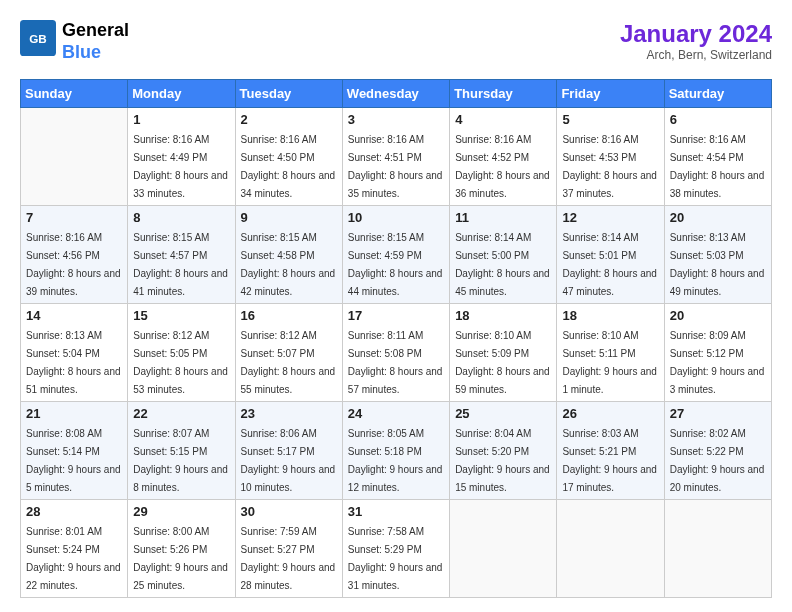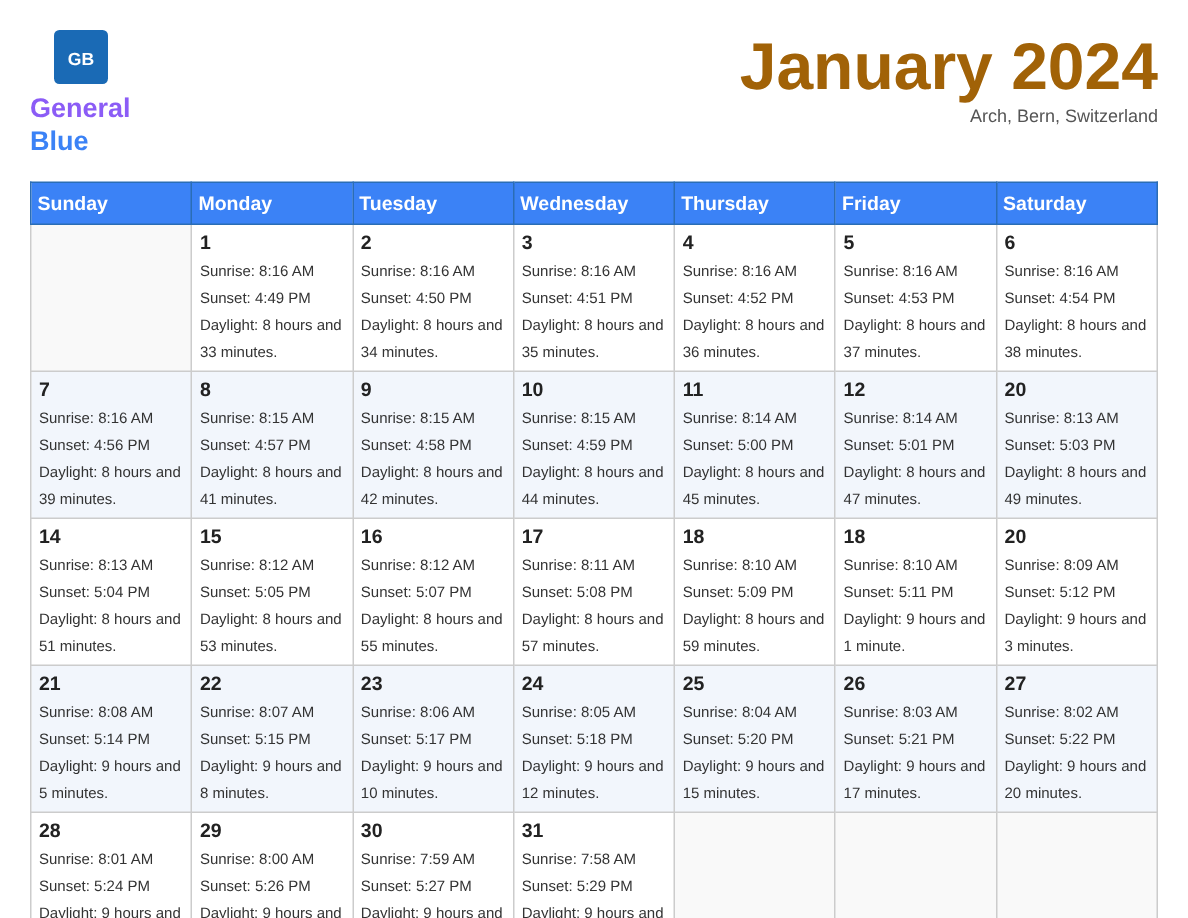--- a/index.html
+++ b/index.html
@@ -11,42 +11,40 @@
       padding: 20px;
     }
     .header {
       display: flex;
       justify-content: space-between;
       align-items: flex-start;
       margin-bottom: 16px;
     }
     .logo {
       display: flex;
-      align-items: center;
       gap: 6px;
-      flex-direction: column;
     }
     .logo-text {
       font-size: 18px;
       font-weight: bold;
       line-height: 1.2;
     }
-    .logo-text .general { color: #8b5cf6; margin-top: 25px; }
+    .logo-text .general { color: #000000; margin-top: 25px; }
     .logo-text .blue { color: #3b82f6; }
     .logo-icon {
       width: 36px;
       height: 36px;
     }
     .title-block {
       text-align: right;
     }
     .month-title {
-      font-size: 44px;
-      font-weight: bold;
-      color: #a16207;
+      font-size: 24px;
+      font-weight: bold;
+      color: #6d28d9;
     }
     .location {
       font-size: 12px;
       color: #555;
     }
     table {
       width: 100%;
       border-collapse: collapse;
     }
     th {

